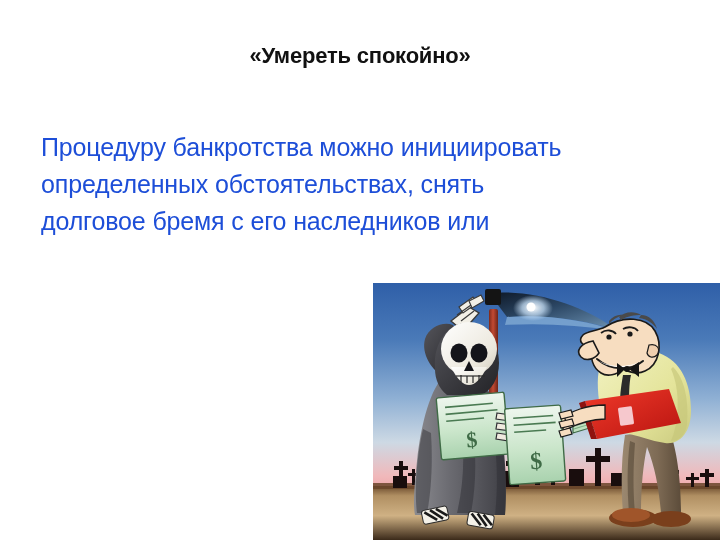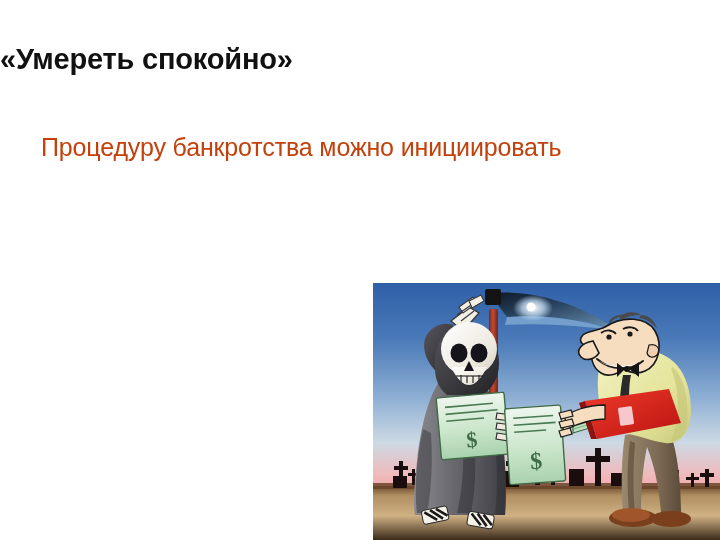--- a/index.html
+++ b/index.html
@@ -21,37 +21,38 @@
     inset: 0;
     background: #ffffff;
   }
 
   
   .slide-title {
     position: absolute;
     left: 0;
     top: 44px;
     width: 720px;
-    font-size: 29px;
+    text-align: center;
+    font-size: 22px;
     font-weight: bold;
     color: #111111;
     letter-spacing: -0.2px;
     line-height: 1.1;
     white-space: nowrap;
   }
 
   
   .body-text {
     position: absolute;
     left: 41px;
     top: 129px;
     width: 660px;
     font-size: 25px;
     line-height: 37px;
-    color: #c2410c;
+    color: #1d4ed8;
     letter-spacing: -0.15px;
   }
   .body-line { white-space: nowrap; display: block; }
 
   
   .illustration {
     position: absolute;
     left: 373px;
     top: 283px;
     width: 347px;
@@ -62,20 +63,22 @@
 </style>
 </head>
 <body>
 
 <div class="slide">
 
   <div class="slide-title">«Умереть спокойно»</div>
 
   <div class="body-text">
     <span class="body-line">Процедуру банкротства можно инициировать</span>
+    <span class="body-line">определенных обстоятельствах, снять</span>
+    <span class="body-line">долговое бремя с его наследников или</span>
   </div>
 
   <div class="illustration">
     <svg viewBox="0 0 347 257" xmlns="http://www.w3.org/2000/svg" shape-rendering="geometricPrecision">
       <defs>
         <linearGradient id="skyGrad" x1="0" y1="0" x2="0" y2="1">
           <stop offset="0%" stop-color="#2f5fa8"></stop>
           <stop offset="22%" stop-color="#4a7ab8"></stop>
           <stop offset="45%" stop-color="#8fb0d4"></stop>
           <stop offset="62%" stop-color="#cdd9e4"></stop>

